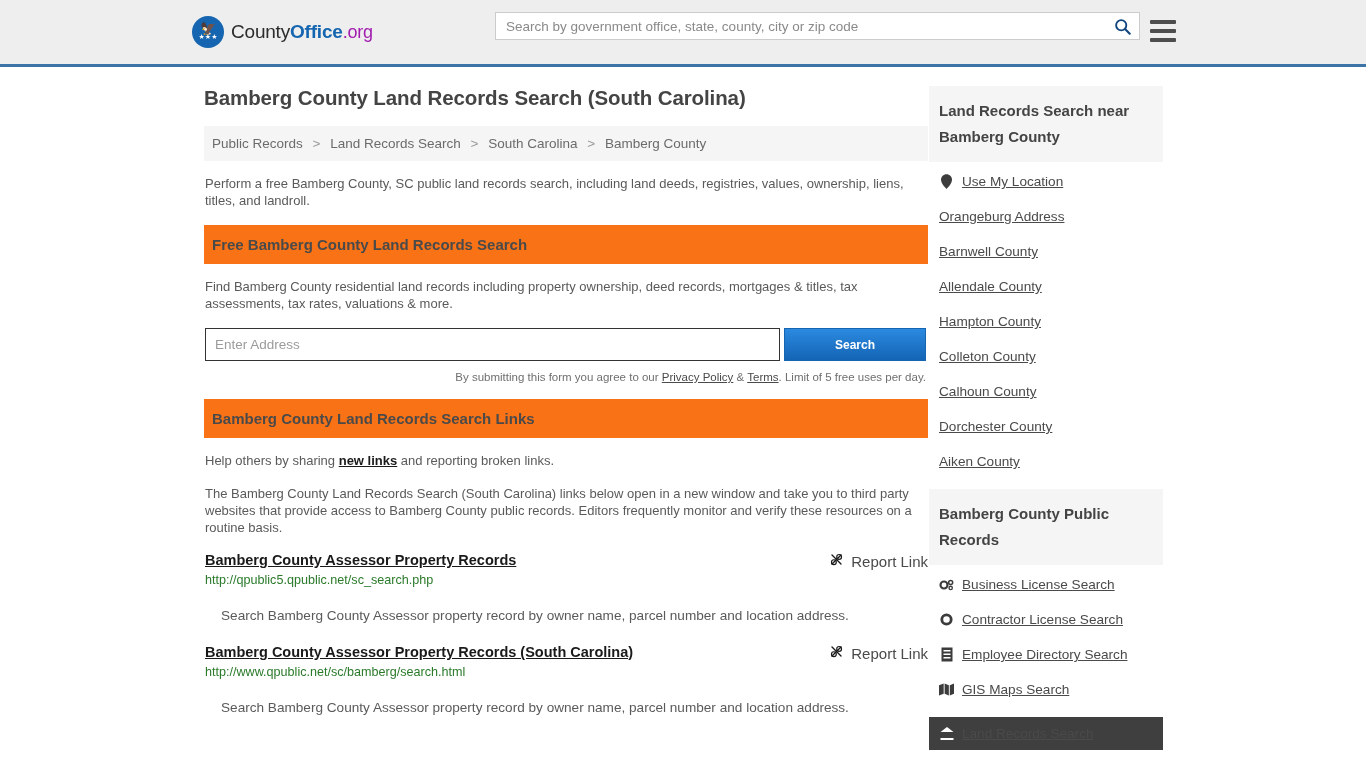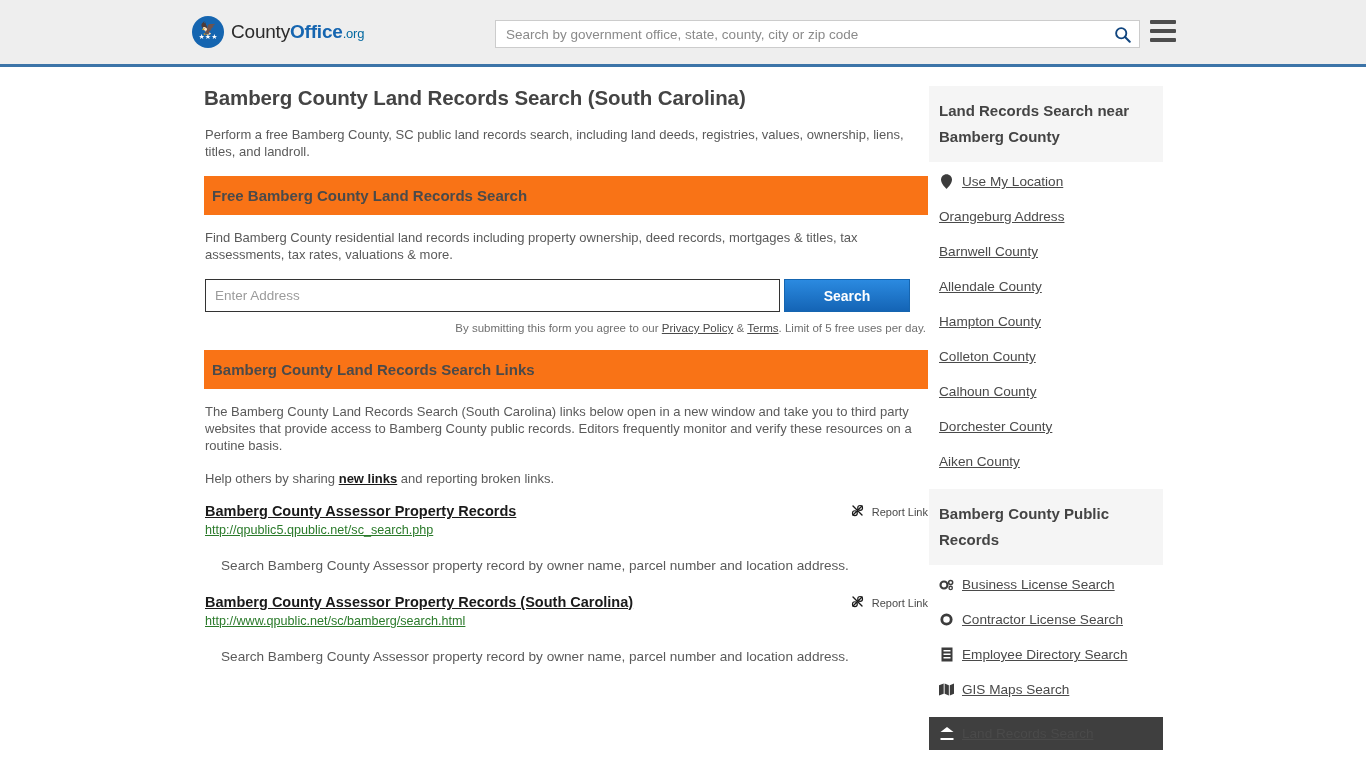--- a/index.html
+++ b/index.html
@@ -34,25 +34,25 @@
     background: #1565b0;
     display: flex; flex-direction: column;
     align-items: center; justify-content: center;
     flex: none;
   }
   .logo-mark .eagle { font-size: 13px; color: #ffffff; line-height: 9px; }
   .logo-mark .stars { font-size: 7px; color: #ffffff; line-height: 8px; letter-spacing: 0px; }
   .logo-text { font-size: 19px; color: #2b2b2b; letter-spacing: -0.2px; white-space: nowrap; }
   .logo-text .bold-blue { color: #1565b0; font-weight: bold; }
   .logo-text .county { font-weight: normal; color: #2b2b2b; }
-  .logo-text .org { font-size: 13px; color: #0369a1; }
+  .logo-text .org { font-size: 18px; color: #a21caf; }
 
   .search-wrap {
     position: absolute;
-    left: 495px; top: 20px;
+    left: 495px; top: 12px;
     width: 645px; height: 28px;
     background: #ffffff;
     border: 1px solid #cccccc;
     display: flex; align-items: center;
   }
   .search-input {
     flex: 1;
     border: none; outline: none;
     font-family: "Liberation Sans", sans-serif;
     font-size: 13.5px;
@@ -137,25 +137,25 @@
     width: 575px; height: 33px;
     border: 1px solid #333333;
     padding: 0 9px;
     font-size: 13.5px;
     font-family: "Liberation Sans", sans-serif;
     color: #333;
     outline: none;
   }
   .addr-input::placeholder { color: #9b9b9b; }
   .search-btn {
-    width: 126px; height: 33px;
+    width: 142px; height: 33px;
     border: 1px solid #1565b0;
     background: linear-gradient(to bottom, #2b8ae0 0%, #1464b5 100%);
     color: #ffffff;
-    font-size: 14px;
+    font-size: 12px;
     font-weight: bold;
     font-family: "Liberation Sans", sans-serif;
     cursor: pointer;
   }
   .legal {
     text-align: right;
     font-size: 11.5px;
     color: #6f6f6f;
     margin: 0 2px 16px 0;
   }
@@ -170,32 +170,31 @@
   }
   .link-title {
     font-size: 14.5px;
     font-weight: bold;
     color: #1a1a1a;
     text-decoration: underline;
     cursor: pointer;
   }
   .report-link {
     display: flex; align-items: center; gap: 7px;
-    font-size: 11px;
+    font-size: 15px;
     color: #4a4a4a;
     cursor: pointer;
     white-space: nowrap;
     flex: none;
     padding-left: 14px;
   }
   .link-url {
     font-size: 12.6px;
     color: #2a7a2a;
     margin: 3px 0 1px 0;
-    text-decoration: underline;
   }
   .link-desc {
     font-size: 13.6px;
     line-height: 25px;
     color: #5a5a5a;
     margin: 16px;
   }
 
   
   .side-head {
@@ -263,37 +262,46 @@
     <span></span>
   </div>
 </div>
 
 <div class="page">
   <div class="content-cols">
 
     <div class="main-col">
       <h1 class="page-title">Bamberg County Land Records Search (South Carolina)</h1>
 
+      <div class="breadcrumb">
+        <a>Public Records</a>
+        <span class="sep">&gt;</span>
+        <a>Land Records Search</a>
+        <span class="sep">&gt;</span>
+        <a>South Carolina</a>
+        <span class="sep">&gt;</span>
+        <a>Bamberg County</a>
+      </div>
 
       <p class="intro-text">Perform a free Bamberg County, SC public land records search, including land deeds, registries, values, ownership, liens, titles, and landroll.</p>
 
       <div class="section-head">Free Bamberg County Land Records Search</div>
       <p class="body-text">Find Bamberg County residential land records including property ownership, deed records, mortgages &amp; titles, tax assessments, tax rates, valuations &amp; more.</p>
 
       <div class="addr-form">
         <input class="addr-input" type="text" placeholder="Enter Address" style="">
         <button class="search-btn">Search</button>
       </div>
 
       <div class="legal"><span>By submitting this form you agree to our </span><a>Privacy Policy</a><span> &amp; </span><a>Terms</a><span>. Limit of 5 free uses per day.</span></div>
 
       <div class="section-head">Bamberg County Land Records Search Links</div>
+      <p class="body-text"><span>Help others by sharing </span><a style="color:#1a1a1a;text-decoration:underline;font-weight:bold;">new links</a><span> and reporting broken links.</span></p>
+
       <p class="body-text">The Bamberg County Land Records Search (South Carolina) links below open in a new window and take you to third party websites that provide access to Bamberg County public records. Editors frequently monitor and verify these resources on a routine basis.</p>
-
-      <p class="body-text"><span>Help others by sharing </span><a style="color:#1a1a1a;text-decoration:underline;font-weight:bold;">new links</a><span> and reporting broken links.</span></p>
 
       <div class="link-item">
         <div class="link-row">
           <a class="link-title">Bamberg County Assessor Property Records</a>
           <div class="report-link">
             <span>
               <svg width="15" height="15" viewBox="0 0 20 20" aria-hidden="true">
                 <path d="M4 4 L16 16 M16 4 L4 16" stroke="#1a1a1a" stroke-width="1.8" fill="none" stroke-linecap="round"></path>
                 <circle cx="6.5" cy="13.5" r="3.2" fill="none" stroke="#1a1a1a" stroke-width="1.6"></circle>
                 <circle cx="13.5" cy="6.5" r="3.2" fill="none" stroke="#1a1a1a" stroke-width="1.6"></circle>

